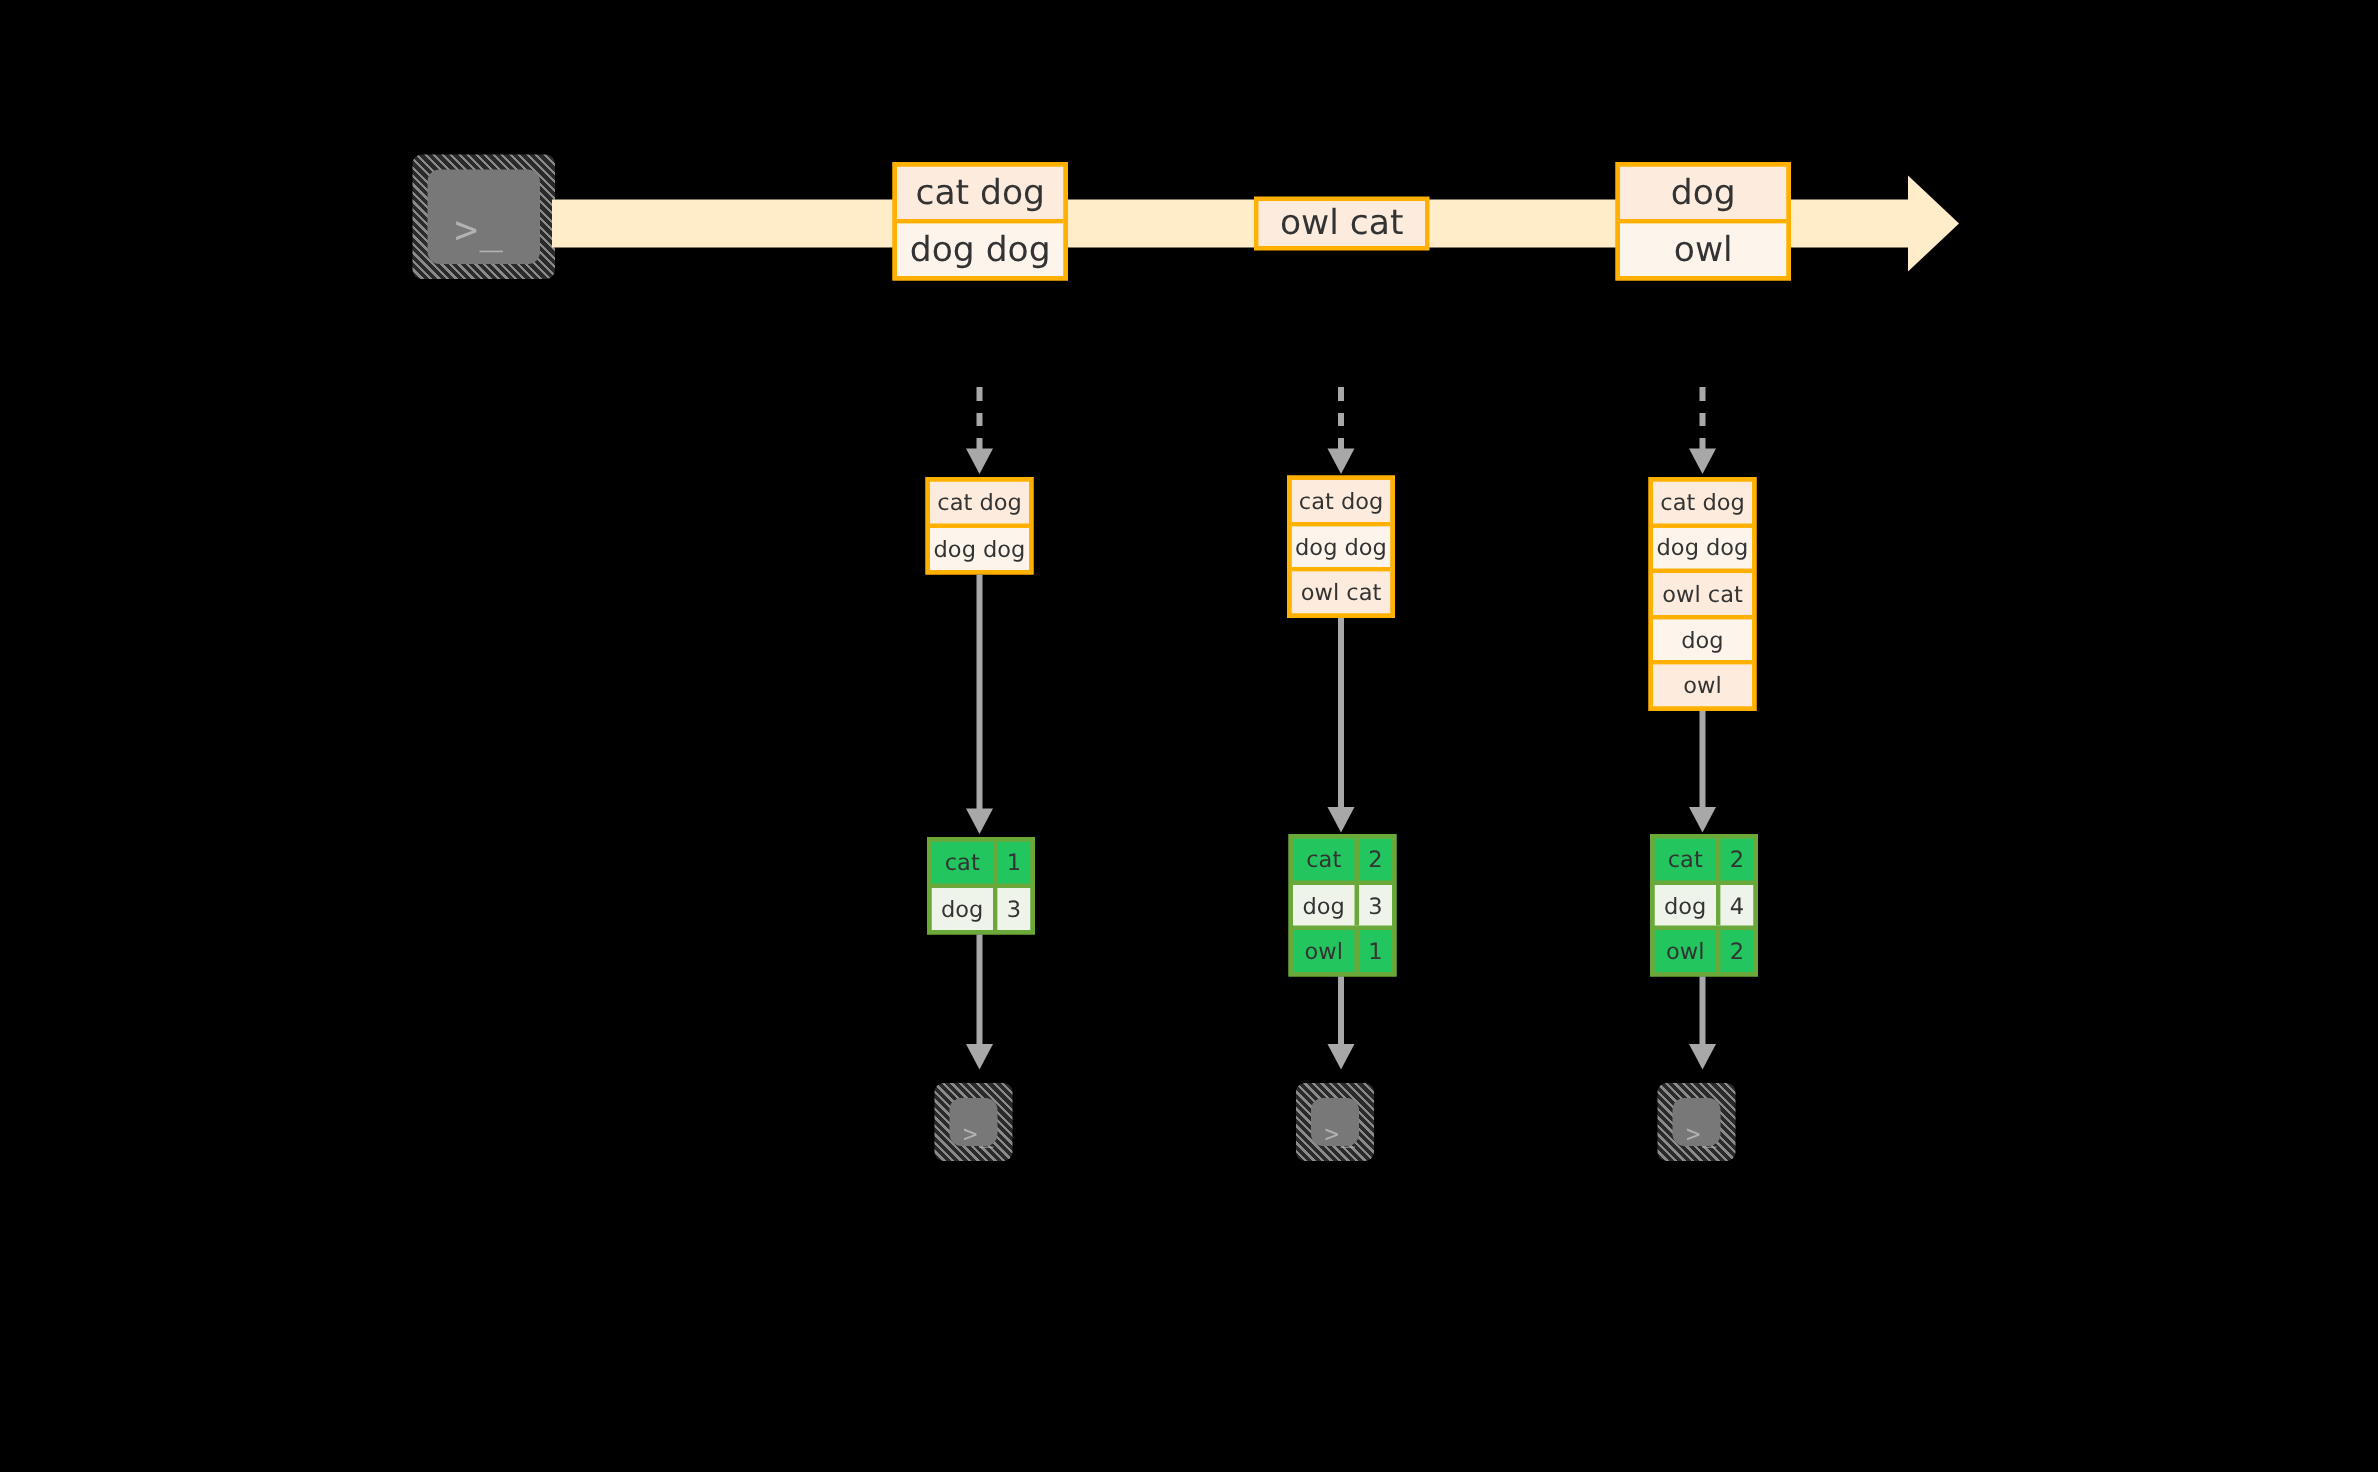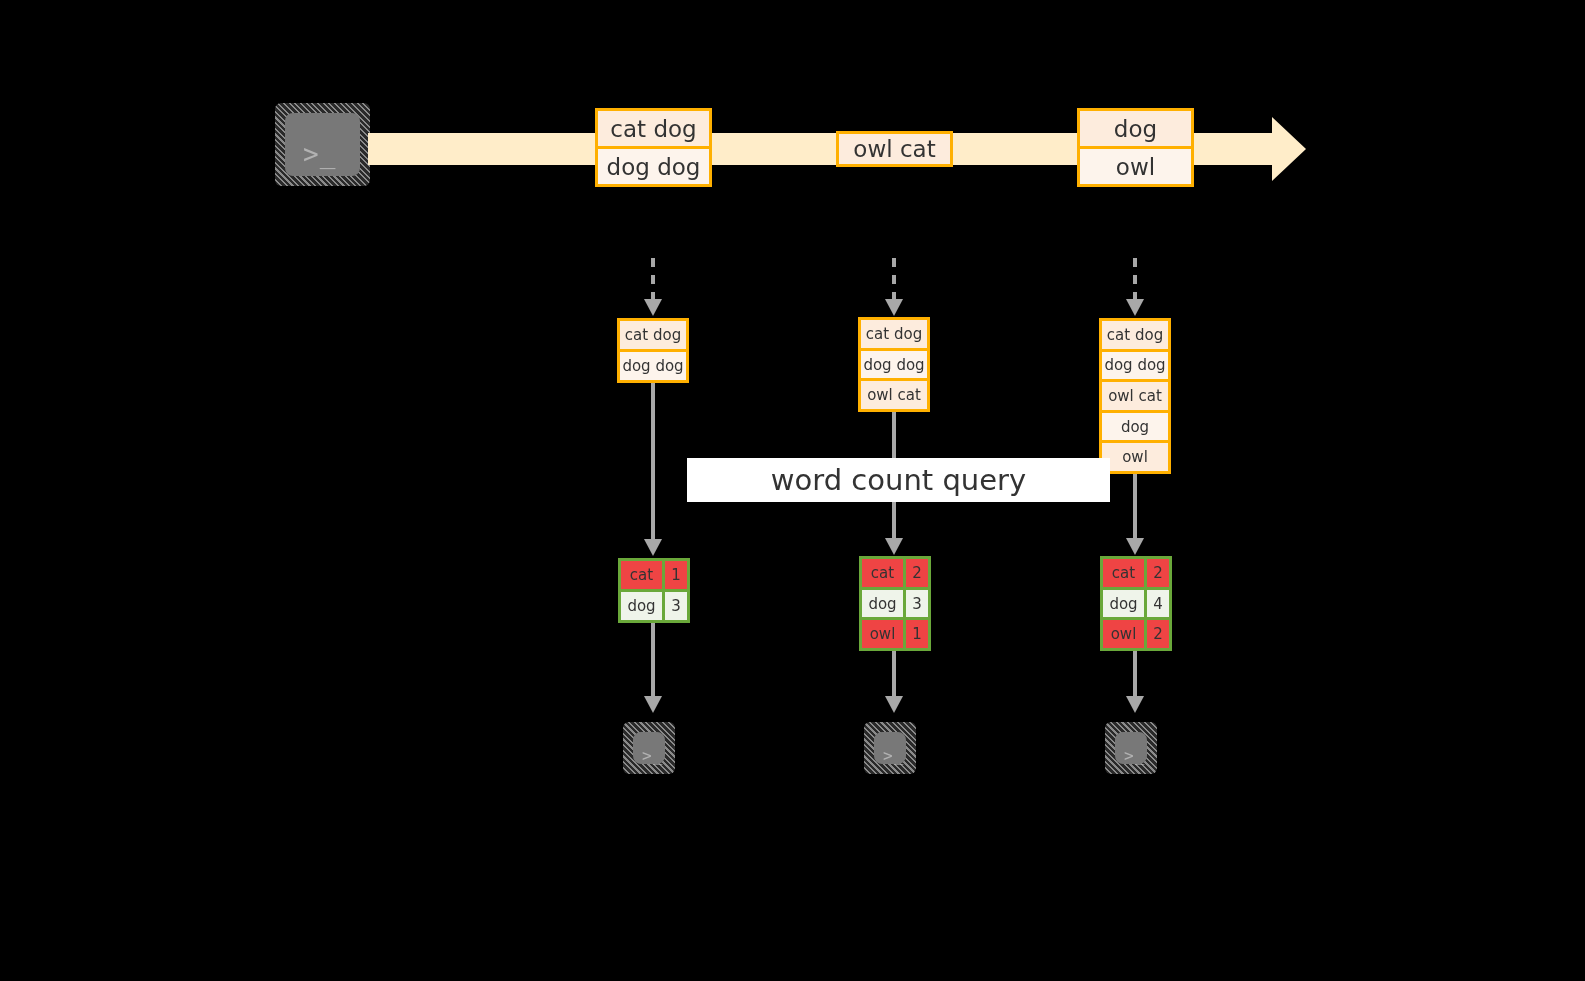--- a/index.html
+++ b/index.html
@@ -101,21 +101,21 @@
     flex: 1 1 auto;
     border-bottom: 3px solid #6aa83a;
   }
   .gbox .grow:last-child { border-bottom: none; }
   .gbox .gcell {
     display: flex;
     align-items: center;
     justify-content: center;
     font-size: 15px;
     color: #333;
-    background: #ef4444;
+    background: #22c55e;
     white-space: nowrap;
   }
   .gbox .grow.alt .gcell { background: #eff4ea; }
   .gbox .gcell.k { flex: 0 0 44px; border-right: 3px solid #6aa83a; }
   .gbox .gcell.v { flex: 1 1 auto; }
 
   
   .conn { position: absolute; }
   .conn .shaft {
     position: absolute;
@@ -293,17 +293,14 @@
     <div class="shaft" style="height:47px;"></div>
     <div class="head" style="top:45px;"></div>
   </div>
 
   <div class="term" style="left:1105px; top:722px; width:52px; height:52px;">
     <div class="hatch"></div>
     <div class="body"></div>
     <div class="glyph" style="left:9px; top:16px; font-size:16px;">&gt;_</div>
   </div>
 
-  <div class="query-label" style="left:687px; top:458px; width:423px; height:44px;">
-    <span>word count query</span>
-  </div>
 
 </div>
 
 </body></html>

